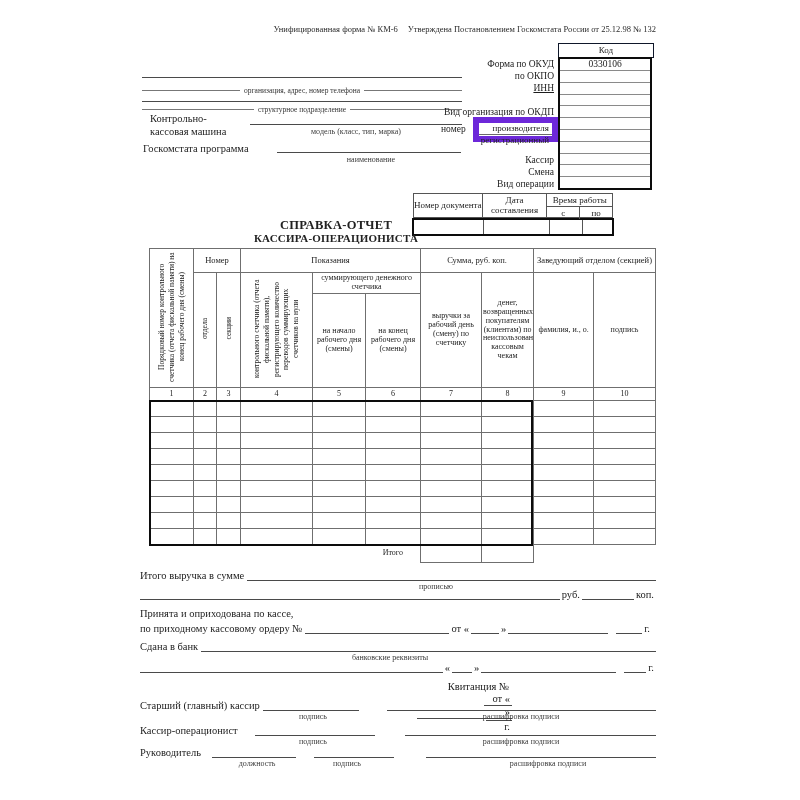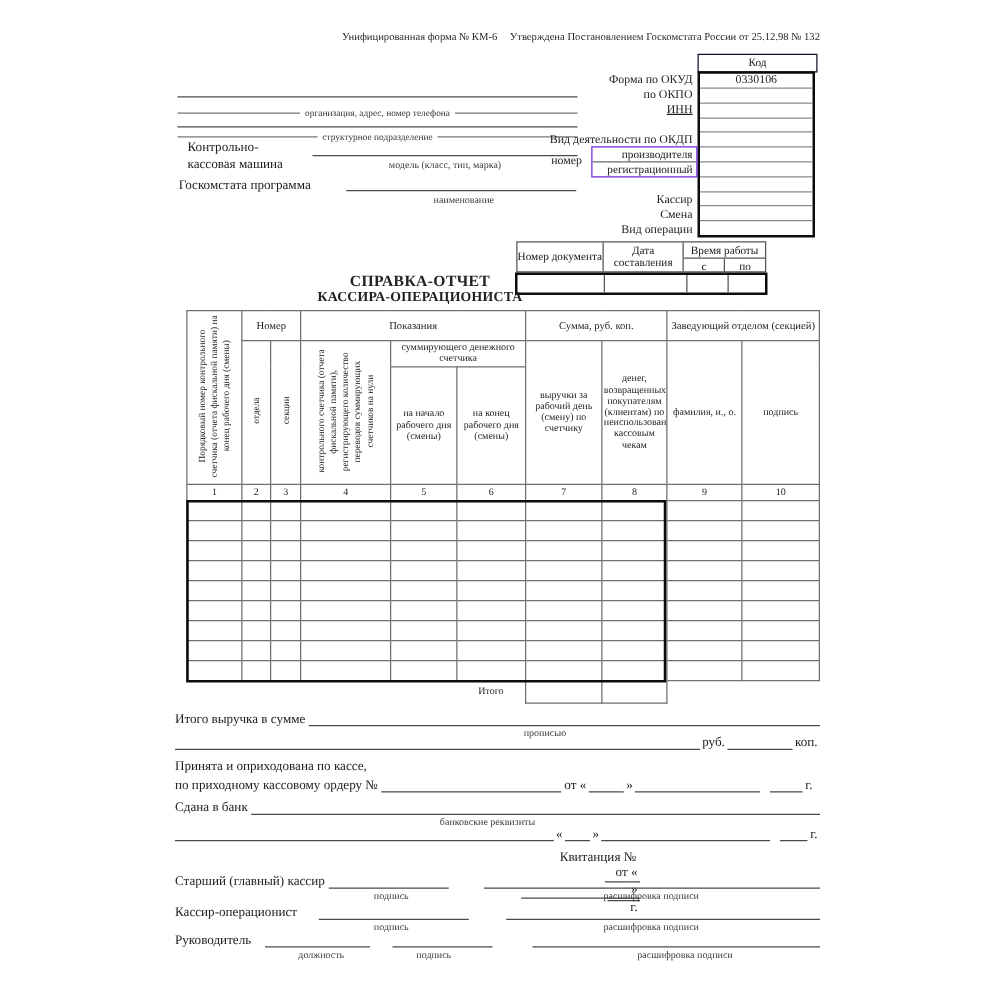--- a/index.html
+++ b/index.html
@@ -22,21 +22,21 @@
   .hlabel{position:absolute;font-size:10.5px;color:#1d1d1d;line-height:13px;}
   
   .kod-header{position:absolute;left:558px;top:43px;width:94px;height:13px;border:1px solid #0f172a;
     font-size:9px;text-align:center;line-height:13px;}
   .codebox{position:absolute;left:558px;top:57px;width:94px;height:133px;border:2px solid #0c0c0c;
     box-sizing:border-box;display:flex;flex-direction:column;}
   .cb-row{flex:1;border-bottom:1px solid #8a8a8a;font-size:9.5px;text-align:center;line-height:11px;}
   .cb-row:last-child{border-bottom:none;}
   .cb-label{position:absolute;right:246px;height:12px;line-height:12px;font-size:9.5px;white-space:nowrap;color:#1d1d1d;}
   .nomer-label{position:absolute;left:441px;top:117px;height:24px;line-height:24px;font-size:9.5px;color:#1d1d1d;}
-  .minitable{position:absolute;left:473px;top:117px;width:85px;height:25px;border:1px solid #6d28d9;
+  .minitable{position:absolute;left:473px;top:117px;width:85px;height:25px;border:6px solid #6d28d9;
     box-sizing:border-box;display:flex;flex-direction:column;}
   .minitable div{flex:1;font-size:9px;text-align:right;padding-right:3px;line-height:11px;}
   .minitable div:first-child{border-bottom:1px solid #6a6a6a;}
   
   .doc-table{position:absolute;left:413px;top:193px;width:200px;font-size:9px;color:#1d1d1d;}
   .dt-head{display:flex;height:25px;border:1px solid #555;box-sizing:border-box;}
   .dt-c{border-right:1px solid #555;display:flex;align-items:center;justify-content:center;text-align:center;line-height:1.1;}
   .dt-c1{width:69px;}
   .dt-c2{width:65px;}
   .dt-c34{width:66px;display:flex;flex-direction:column;}
@@ -122,21 +122,21 @@
       <div class="cb-row"></div>
       <div class="cb-row"></div>
       <div class="cb-row"></div>
       <div class="cb-row"></div>
       <div class="cb-row"></div>
       <div class="cb-row"></div>
     </div>
   <div class="cb-label" style="top:58px;">Форма по ОКУД</div>
   <div class="cb-label" style="top:70px;">по ОКПО</div>
   <div class="cb-label" style="top:82px;text-decoration:underline;">ИНН</div>
-  <div class="cb-label" style="top:106px;">Вид деятельности по ОКДП</div>
+  <div class="cb-label" style="top:106px;">Вид организация по ОКДП</div>
   <div class="cb-label" style="top:154px;">Кассир</div>
   <div class="cb-label" style="top:166px;">Смена</div>
   <div class="cb-label" style="top:178px;">Вид операции</div>
   <div class="nomer-label">номер</div>
   <div class="minitable">
     <div>производителя</div>
     <div>регистрационный</div>
   </div>
 
   <div class="doc-table">

